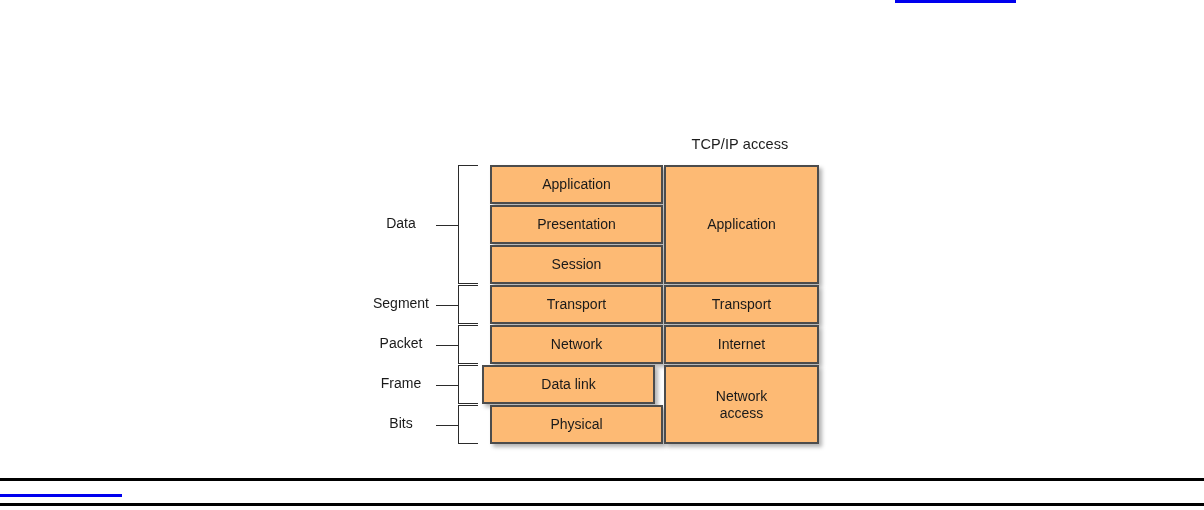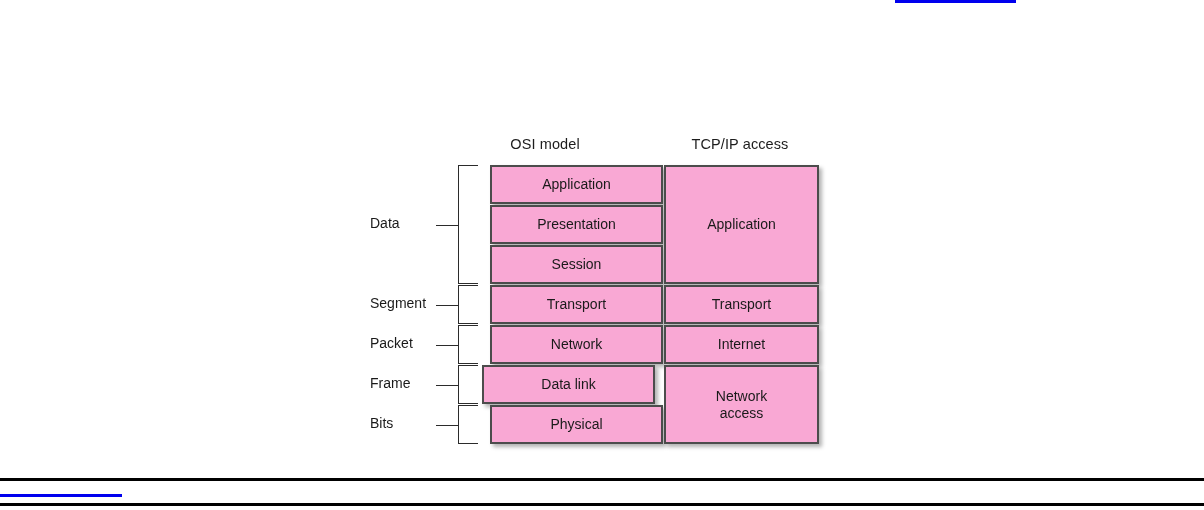--- a/index.html
+++ b/index.html
@@ -65,21 +65,21 @@
     text-align: center;
     white-space: nowrap;
   }
   .col-header.osi  { left: 85px;  width: 180px; }
   .col-header.tcp  { left: 285px; width: 170px; }
 
   
   .box {
     position: absolute;
     box-sizing: border-box;
-    background: #f9a8d4;
+    background: #fdba74;
     border: 2px solid #4c4c4c;
     box-shadow: 3px 3px 4px rgba(0,0,0,0.30);
     display: flex;
     align-items: center;
     justify-content: center;
     text-align: center;
     font-size: 14px;
     line-height: 1.18;
     color: #1a1a1a;
     white-space: pre-line;
@@ -95,36 +95,35 @@
   }
   .bracket-tick {
     position: absolute;
     height: 0;
     border-top: 1.5px solid #2b2b2b;
   }
   .unit-label {
     position: absolute;
     font-size: 14px;
     color: #1a1a1a;
-    text-align: left;
+    text-align: center;
     white-space: nowrap;
   }
 </style>
 </head>
 <body>
 
 <a class="top-link" href="#"></a>
 
 <div class="rule rule-upper"></div>
 <a class="bottom-link" href="#"></a>
 <div class="rule rule-lower"></div>
 
 <div id="diagram">
 
-  <div class="col-header osi">OSI model</div>
   <div class="col-header tcp">TCP/IP access</div>
 
   <div id="brackets-layer">
       <div class="bracket" style="left: 88px; top: 35px; width: 20px; height: 119px;"></div>
       <div class="bracket-tick" style="left: 66px; top: 94.5px; width: 22px;"></div>
       <div class="unit-label" style="left: 0px; top: 85px; width: 62px;">Data</div>
       <div class="bracket" style="left: 88px; top: 155px; width: 20px; height: 39px;"></div>
       <div class="bracket-tick" style="left: 66px; top: 174.5px; width: 22px;"></div>
       <div class="unit-label" style="left: 0px; top: 165px; width: 62px;">Segment</div>
       <div class="bracket" style="left: 88px; top: 195px; width: 20px; height: 39px;"></div>

